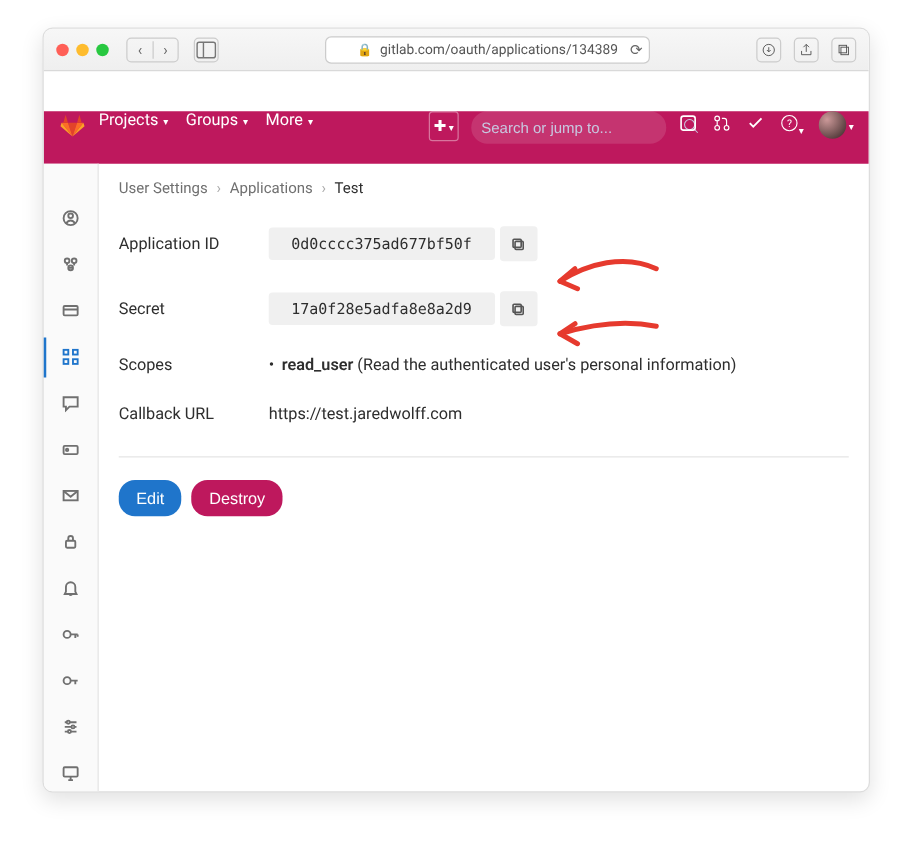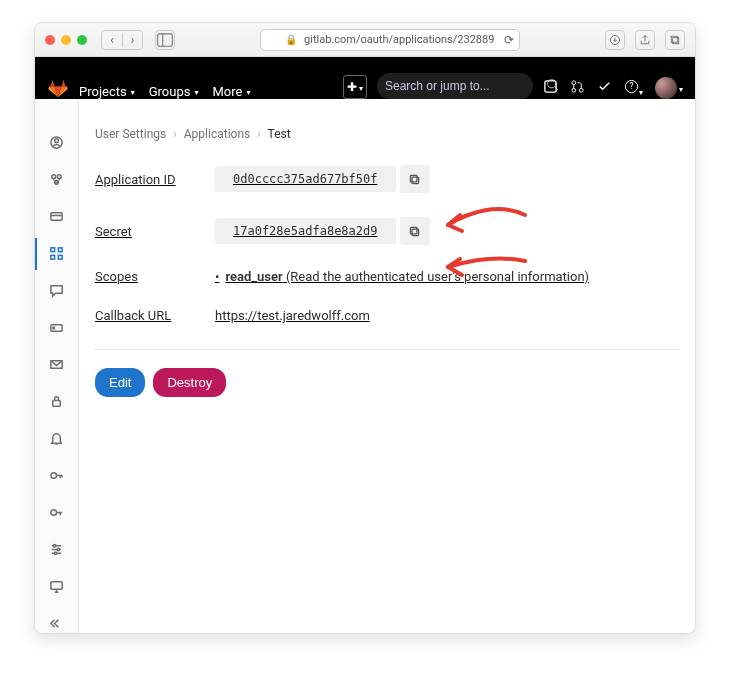--- a/index.html
+++ b/index.html
@@ -13,21 +13,21 @@
   .nav-arrows { display:flex; align-items:center; margin-left:6px; border:1px solid #ccc; border-radius:4px; height:20px; }
   .nav-arrows span { width:20px; text-align:center; font-size:12px; color:#666; }
   .nav-arrows span + span { border-left:1px solid #ccc; }
   .tabs-btn { width:20px; height:20px; border:1px solid #ccc; border-radius:4px; display:flex; align-items:center; justify-content:center; font-size:11px; color:#666; margin-left:4px;}
   .url-bar { flex:1; max-width:260px; margin:0 auto; height:22px; background:#fff; border:1px solid #ccc; border-radius:5px; display:flex; align-items:center; justify-content:center; gap:6px; font-size:11px; color:#555; position:relative;}
   .url-bar .lock{font-size:10px; color:#777;}
   .reload { position:absolute; right:5px; font-size:12px; color:#666;}
   .chrome-icons { display:flex; gap:10px; align-items:center; }
   .ci { width:20px; height:20px; border:1px solid #ccc; border-radius:4px; display:flex; align-items:center; justify-content:center; font-size:11px; color:#555;}
   
-  .gl-header { height:42px; background:#000000; display:flex; align-items:flex-end; padding:0 12px; gap:10px; color:#fff; font-size:13px;}
+  .gl-header { height:42px; background:#be185d; display:flex; align-items:flex-start; padding:0 12px; gap:10px; color:#fff; font-size:13px;margin-top:32px;}
   .gl-logo { width:22px; height:22px; }
   .gl-nav { display:flex; gap:14px; align-items:center; }
   .gl-nav-item { display:flex; align-items:center; gap:4px; cursor:pointer; font-size:13px;}
   .caret { font-size:8px; position:relative; top:1px;}
   .gl-plus { width:24px; height:24px; border:1px solid rgba(255,255,255,.4); border-radius:3px; display:flex; align-items:center; justify-content:center; font-size:12px; margin-left:auto;}
   .gl-search { height:26px; width:156px; background:rgba(255,255,255,.12); border-radius:13px; display:flex; align-items:center; padding:0 8px; color:#c8c8e0; font-size:12px; gap:6px;}
   .gl-search input{ background:transparent; border:none; outline:none; color:#fff; font-size:12px; flex:1;}
   .gl-search input::placeholder{color:#c8c8e0;}
   .gl-ricons { display:flex; gap:12px; align-items:center;}
   .gl-avatar { width:22px; height:22px; border-radius:50%; background:radial-gradient(circle at 30% 30%, #c99, #322); }
@@ -36,28 +36,28 @@
   .sidebar { width:44px; border-right:1px solid #e5e5e5; display:flex; flex-direction:column; align-items:center; padding-top:18px; gap:22px; background:#fafafa;}
   .sb-avatar { width:28px; height:28px; border-radius:50%; background:radial-gradient(circle at 30% 30%, #ba9, #433); margin-top:-10px; margin-bottom:6px; position:relative; left:0px;}
   .sb-icon { width:16px; height:16px; display:flex; align-items:center; justify-content:center; color:#707070;}
   .sb-icon.active{ position:relative;}
   .sb-icon.active::before{content:""; position:absolute; left:-15px; top:-8px; width:3px; height:32px; background:#1f75cb;}
   .sb-icon svg{width:15px;height:15px;stroke:#707070;fill:none;stroke-width:1.6;}
   .sb-icon.active svg{stroke:#1f75cb;}
   .sb-collapse{margin-top:auto; margin-bottom:14px;}
   
   .main { flex:1; padding:0; overflow:auto;}
-  .breadcrumb{ font-size:12px; color:#707070; padding:12px 16px;margin-top:16px;}
+  .breadcrumb{ font-size:12px; color:#707070; padding:12px 16px;}
   .breadcrumb a{color:#707070; text-decoration:none;}
   .breadcrumb .sep{margin:0 4px; color:#aaa;}
   .breadcrumb .current{color:#2e2e2e;}
   .flash{ background:#1f75cb; color:#fff; font-size:13px; padding:14px 18px; margin:0 0 18px 0;}
   .page-pad{padding:0 16px;}
   h2.app-title{font-size:17px; font-weight:600; color:#2e2e2e; margin-bottom:18px;}
-  .detail-row{display:flex; align-items:center; padding:12px 0;text-decoration:underline;}
+  .detail-row{display:flex; align-items:center; padding:12px 0;}
   .detail-label{width:120px; font-size:13px; color:#2e2e2e;}
   .code-box{background:#f0f0f0; border-radius:3px; padding:6px 18px; font-family:Menlo,Consolas,monospace; font-size:12px; color:#2e2e2e; display:inline-flex; align-items:center; min-width:155px;}
   .copy-btn{ width:30px; height:28px; background:#f0f0f0; border-radius:3px; display:flex; align-items:center; justify-content:center; margin-left:4px; cursor:pointer;}
   .copy-btn svg{width:13px;height:13px;stroke:#555;fill:none;stroke-width:1.6;}
   .value-text{font-size:13px; color:#2e2e2e;}
   .scope-line{font-size:13px; color:#2e2e2e;}
   .scope-line b{font-weight:600;}
   .scope-line .bullet{margin-right:6px;}
   hr.divider{border:none;border-top:1px solid #e5e5e5; margin:14px 0 18px 0;}
   .btn-row{display:flex; gap:8px;}
@@ -84,21 +84,21 @@
       <span>›</span>
     </div>
     <div class="tabs-btn">
       <svg viewBox="0 0 16 16">
           <rect x="1.5" y="2.5" width="13" height="11" rx="1.5" fill="none" stroke="#777"></rect>
           <line x1="6" y1="2.5" x2="6" y2="13.5" stroke="#777"></line>
         </svg>
     </div>
     <div class="url-bar">
       <span class="lock">🔒</span>
-      <span>gitlab.com/oauth/applications/232889</span>
+      <span>gitlab.com/oauth/applications/134389</span>
       <span class="reload">⟳</span>
     </div>
     <div class="chrome-icons">
       <div class="ci">
         <svg viewBox="0 0 16 16" width="12" height="12">
             <circle cx="8" cy="8" r="6" fill="none" stroke="#555"></circle>
             <path d="M8 5v5M6 8l2 2 2-2" fill="none" stroke="#555"></path>
           </svg>
       </div>
       <div class="ci">

